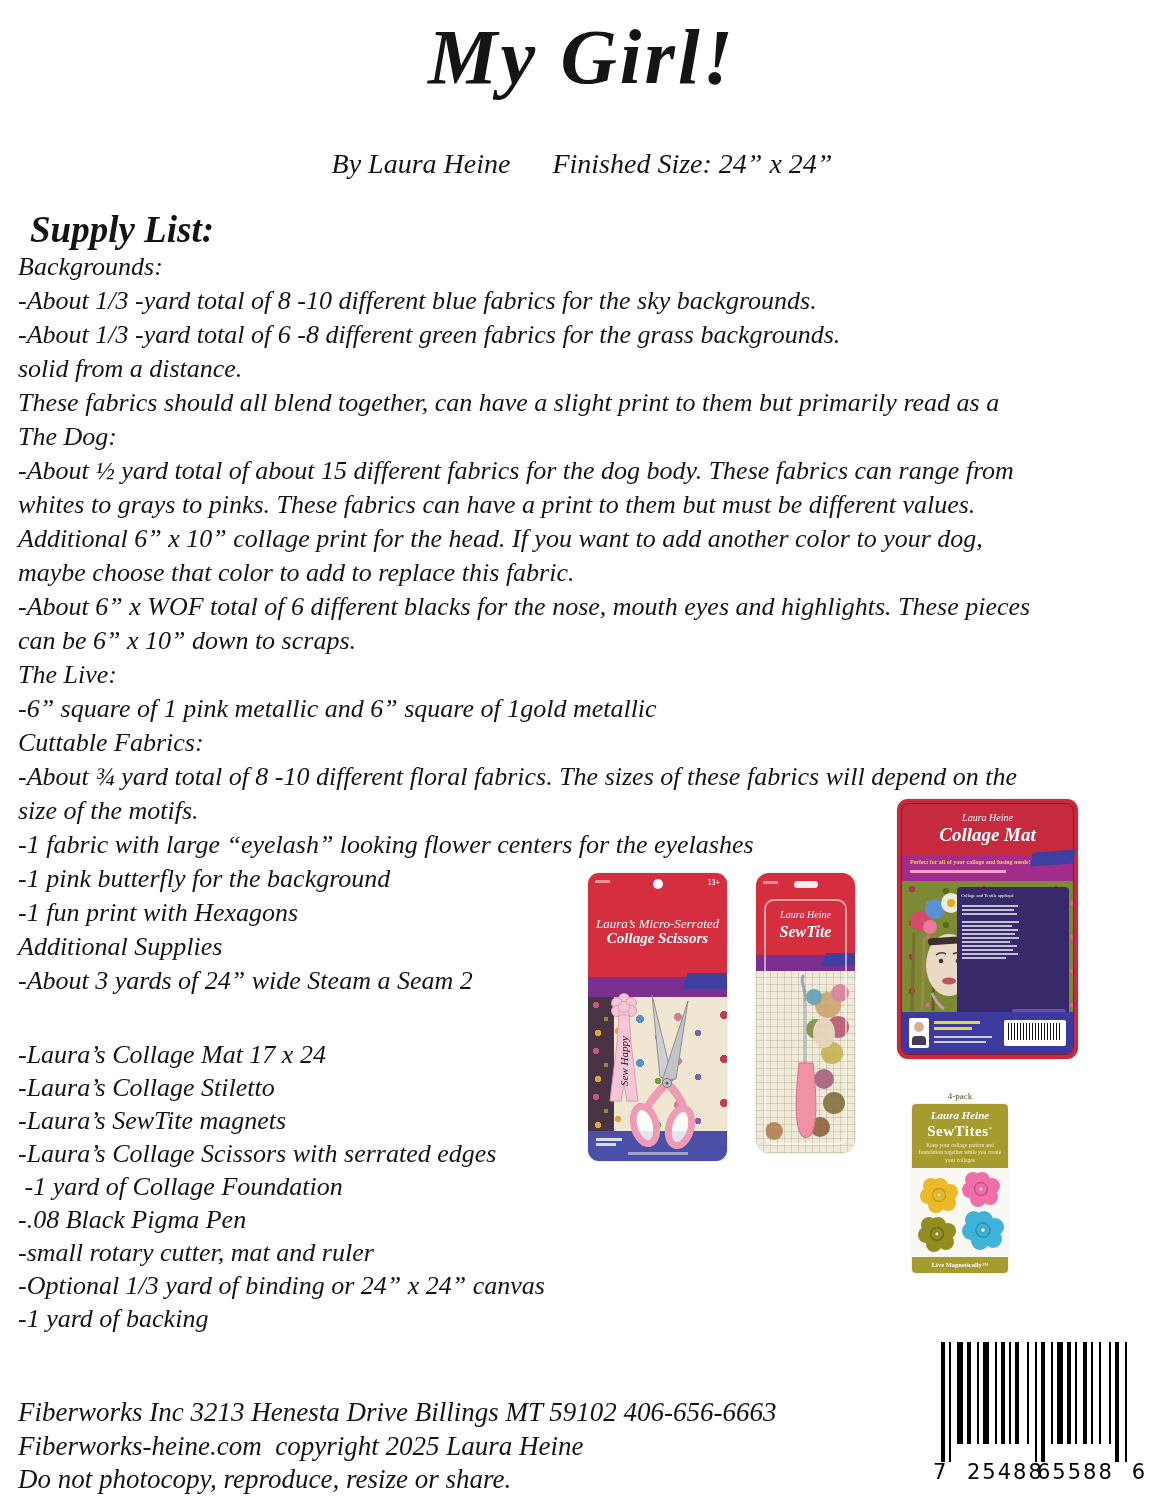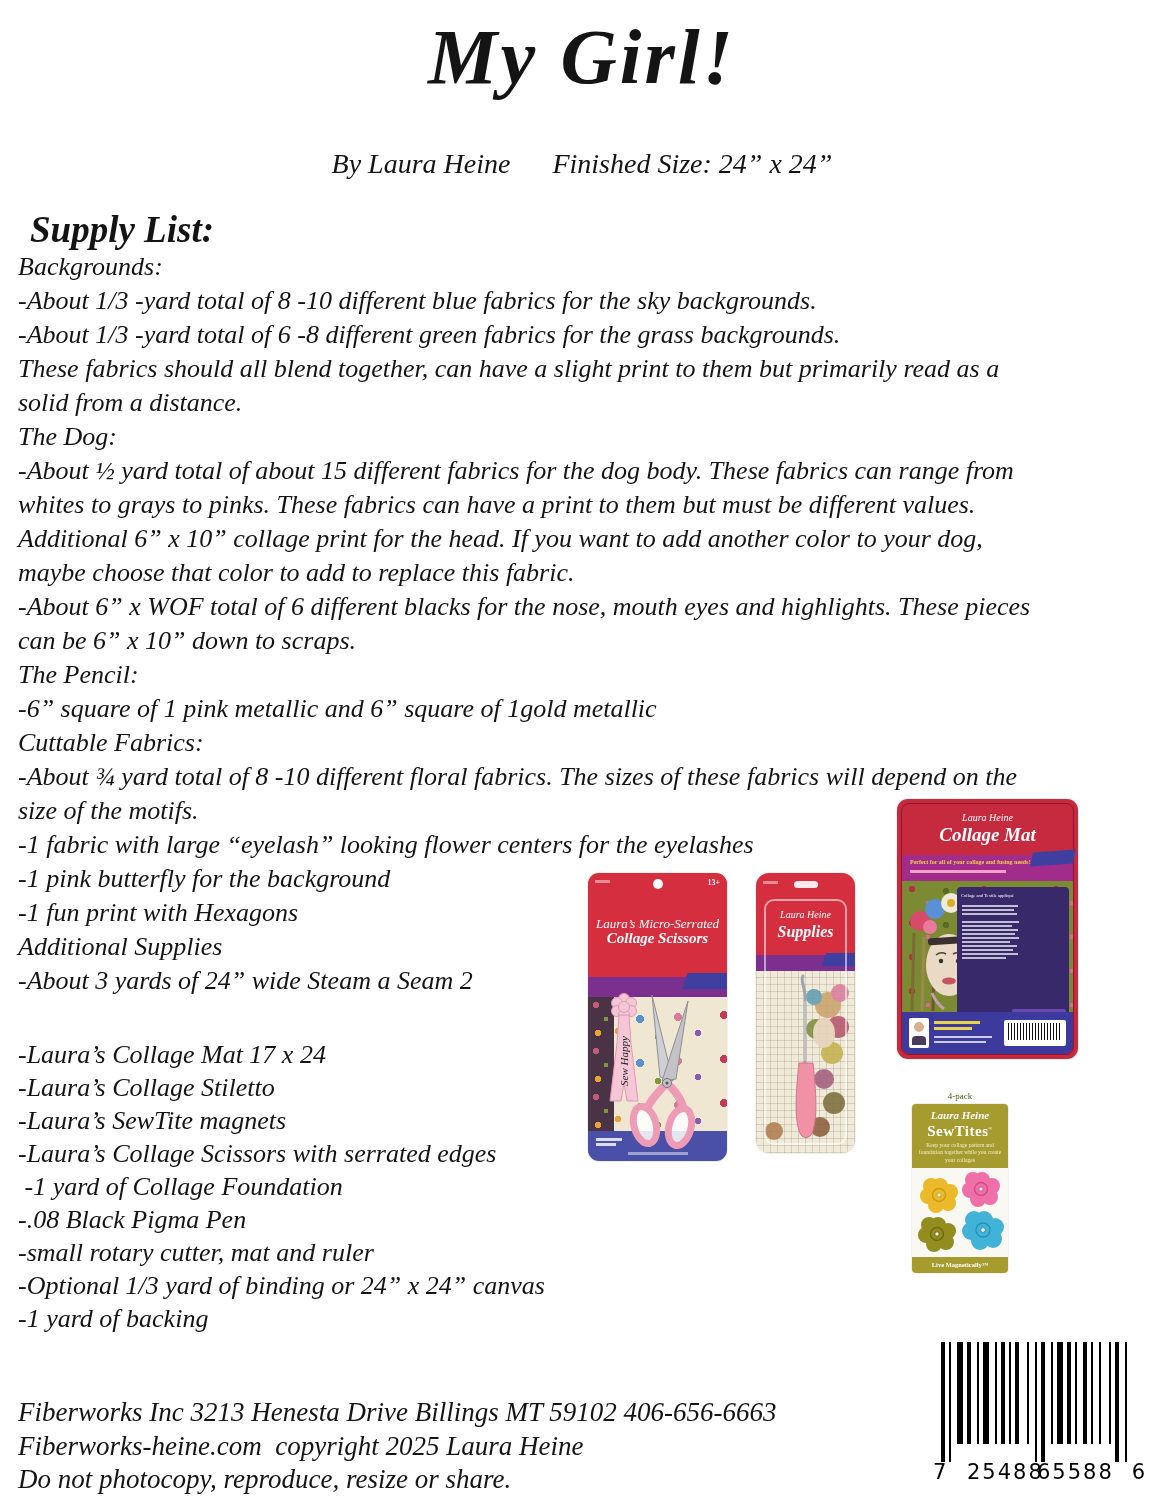--- a/index.html
+++ b/index.html
@@ -147,30 +147,30 @@
     <span>By Laura Heine</span>
     <span>Finished Size: 24” x 24”</span>
   </div>
 
   <h2 class="supply-heading">Supply List:</h2>
 
   <div class="lines lines-a">
       <div class="line bold">Backgrounds:</div>
       <div class="line">-About 1/3 -yard total of 8 -10 different blue fabrics for the sky backgrounds.</div>
       <div class="line">-About 1/3 -yard total of 6 -8 different green fabrics for the grass backgrounds.</div>
+      <div class="line">solid from a distance.</div>
       <div class="line">These fabrics should all blend together, can have a slight print to them but primarily read as a</div>
-      <div class="line">solid from a distance.</div>
       <div class="line bold">The Dog:</div>
       <div class="line">-About ½ yard total of about 15 different fabrics for the dog body. These fabrics can range from</div>
       <div class="line">whites to grays to pinks. These fabrics can have a print to them but must be different values.</div>
       <div class="line">Additional 6” x 10” collage print for the head. If you want to add another color to your dog,</div>
       <div class="line">maybe choose that color to add to replace this fabric.</div>
       <div class="line">-About 6” x WOF total of 6 different blacks for the nose, mouth eyes and highlights. These pieces</div>
       <div class="line">can be 6” x 10” down to scraps.</div>
-      <div class="line bold">The Pencil:</div>
+      <div class="line bold">The Live:</div>
       <div class="line">-6” square of 1 pink metallic and 6” square of 1gold metallic</div>
       <div class="line bold">Cuttable Fabrics:</div>
       <div class="line">-About ¾ yard total of 8 -10 different floral fabrics. The sizes of these fabrics will depend on the</div>
       <div class="line">size of the motifs.</div>
       <div class="line">-1 fabric with large “eyelash” looking flower centers for the eyelashes</div>
       <div class="line">-1 pink butterfly for the background</div>
       <div class="line">-1 fun print with Hexagons</div>
       <div class="line bold">Additional Supplies</div>
       <div class="line">-About 3 yards of 24” wide Steam a Seam 2</div>
     </div>
@@ -230,21 +230,21 @@
       <circle cx="79" cy="92" r="4.5" fill="#bfbfc4" stroke="#77777d"></circle>
       <circle cx="79" cy="92" r="1.5" fill="#555"></circle>
     </svg>
   </div>
 
   <div class="card stiletto-card nonitalic">
     <div class="st-head">
       <div class="hang-slot"></div>
       <div class="sku-bar" style="top:8px;left:7px;"></div>
       <div class="st-brand" style="font-style:italic;">Laura Heine</div>
-      <div class="st-name" style="font-style:italic;">Supplies</div>
+      <div class="st-name" style="font-style:italic;">SewTite</div>
     </div>
     <div class="purple-band st-band"></div>
     <div class="tape st-tape"></div>
     <svg class="st-svg" viewBox="0 0 99 182">
       <g opacity=".85">
         <circle cx="72" cy="34" r="13" fill="#c9a06a"></circle>
           <circle cx="82" cy="56" r="11" fill="#b3506a"></circle>
         <circle cx="60" cy="58" r="10" fill="#7a8a3a"></circle>
           <circle cx="84" cy="22" r="9" fill="#d87a9a"></circle>
         <circle cx="58" cy="26" r="8" fill="#5a9ab0"></circle>

